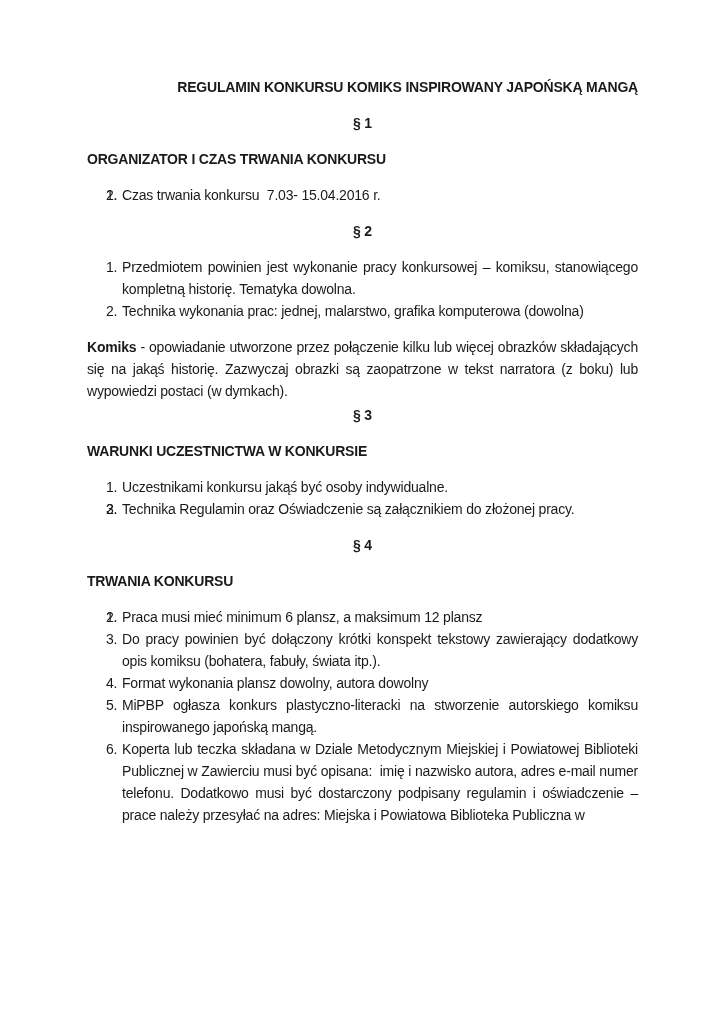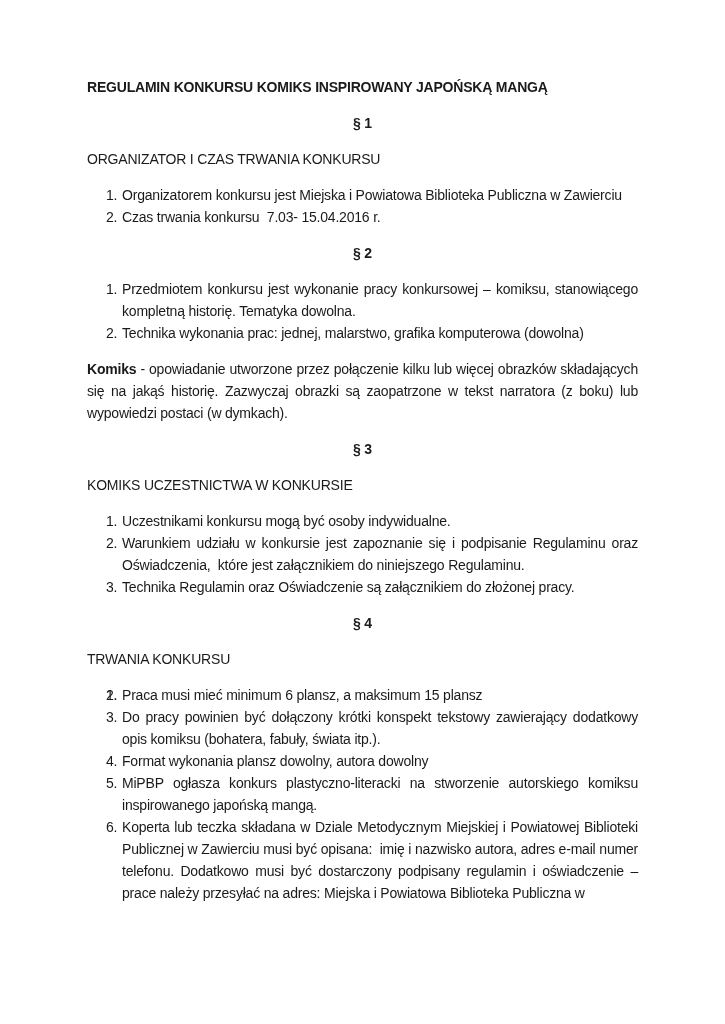--- a/index.html
+++ b/index.html
@@ -14,115 +14,113 @@
     background: #ffffff;
     padding: 76px 87px 0 87px;
     overflow: hidden;
     font-family: "Liberation Sans", sans-serif;
     font-size: 14px;
     letter-spacing: -0.2px;
     line-height: 22px;
     color: #1a1a1a;
   }
   .title {
-    text-align: left;
+    text-align: right;
     font-weight: bold;
     margin: 0 0 14px 0;
   }
   .marker {
     text-align: center;
     font-weight: bold;
     margin: 0 0 14px 0;
   }
   .heading {
-    font-weight: normal;
+    font-weight: bold;
     margin: 0 0 14px 0;
   }
   .list {
     margin: 0 0 14px 0;
   }
   .item {
     position: relative;
     padding-left: 35px;
     text-align: justify;
   }
   .item .num {
     position: absolute;
     left: 19px;
     top: 0;
   }
   .definition {
     text-align: justify;
-    margin: 0 0 14px 0;
+    margin: 0 0 2px 0;
   }
   .definition .term {
     font-weight: bold;
   }
 </style>
 </head>
 <body>
 
 <div class="page">
 
   <div class="title">REGULAMIN KONKURSU KOMIKS INSPIROWANY JAPOŃSKĄ MANGĄ</div>
 
   <div class="marker">§ 1</div>
   <div class="heading">ORGANIZATOR I CZAS TRWANIA KONKURSU</div>
   <div class="list">
     <div class="item">
       <span class="num">1.</span>
-      <span class="txt">Organizatorem konkursu jest Miejska i Powiatowa Biblioteka Publiczna w Zawierciu</span>
     </div>
     <div class="item">
       <span class="num">2.</span>
       <span class="txt">Czas trwania konkursu&nbsp; 7.03- 15.04.2016 r.</span>
     </div>
   </div>
 
   <div class="marker">§ 2</div>
   <div class="list">
     <div class="item">
       <span class="num">1.</span>
-      <span class="txt">Przedmiotem konkursu jest wykonanie pracy konkursowej – komiksu, stanowiącego kompletną historię. Tematyka dowolna.</span>
+      <span class="txt">Przedmiotem powinien jest wykonanie pracy konkursowej – komiksu, stanowiącego kompletną historię. Tematyka dowolna.</span>
     </div>
     <div class="item">
       <span class="num">2.</span>
       <span class="txt">Technika wykonania prac: jednej, malarstwo, grafika komputerowa (dowolna)</span>
     </div>
   </div>
   <div class="definition">
     <span class="term">Komiks</span><span class="txt"> - opowiadanie utworzone przez połączenie kilku lub więcej obrazków składających się na jakąś historię. Zazwyczaj obrazki są zaopatrzone w tekst narratora (z boku) lub wypowiedzi postaci (w dymkach).</span>
   </div>
 
   <div class="marker">§ 3</div>
-  <div class="heading">KOMIKS UCZESTNICTWA W KONKURSIE</div>
+  <div class="heading">WARUNKI UCZESTNICTWA W KONKURSIE</div>
   <div class="list">
     <div class="item">
       <span class="num">1.</span>
-      <span class="txt">Uczestnikami konkursu mogą być osoby indywidualne.</span>
+      <span class="txt">Uczestnikami konkursu jakąś być osoby indywidualne.</span>
     </div>
     <div class="item">
       <span class="num">2.</span>
-      <span class="txt">Warunkiem udziału w konkursie jest zapoznanie się i podpisanie Regulaminu oraz Oświadczenia,&nbsp; które jest załącznikiem do niniejszego Regulaminu.</span>
     </div>
     <div class="item">
       <span class="num">3.</span>
       <span class="txt">Technika Regulamin oraz Oświadczenie są załącznikiem do złożonej pracy.</span>
     </div>
   </div>
 
   <div class="marker">§ 4</div>
   <div class="heading">TRWANIA KONKURSU</div>
   <div class="list">
     <div class="item">
       <span class="num">1.</span>
     </div>
     <div class="item">
       <span class="num">2.</span>
-      <span class="txt">Praca musi mieć minimum 6 plansz, a maksimum 15 plansz</span>
+      <span class="txt">Praca musi mieć minimum 6 plansz, a maksimum 12 plansz</span>
     </div>
     <div class="item">
       <span class="num">3.</span>
       <span class="txt">Do pracy powinien być dołączony krótki konspekt tekstowy zawierający dodatkowy opis komiksu (bohatera, fabuły, świata itp.).</span>
     </div>
     <div class="item">
       <span class="num">4.</span>
       <span class="txt">Format wykonania plansz dowolny, autora dowolny</span>
     </div>
     <div class="item">

